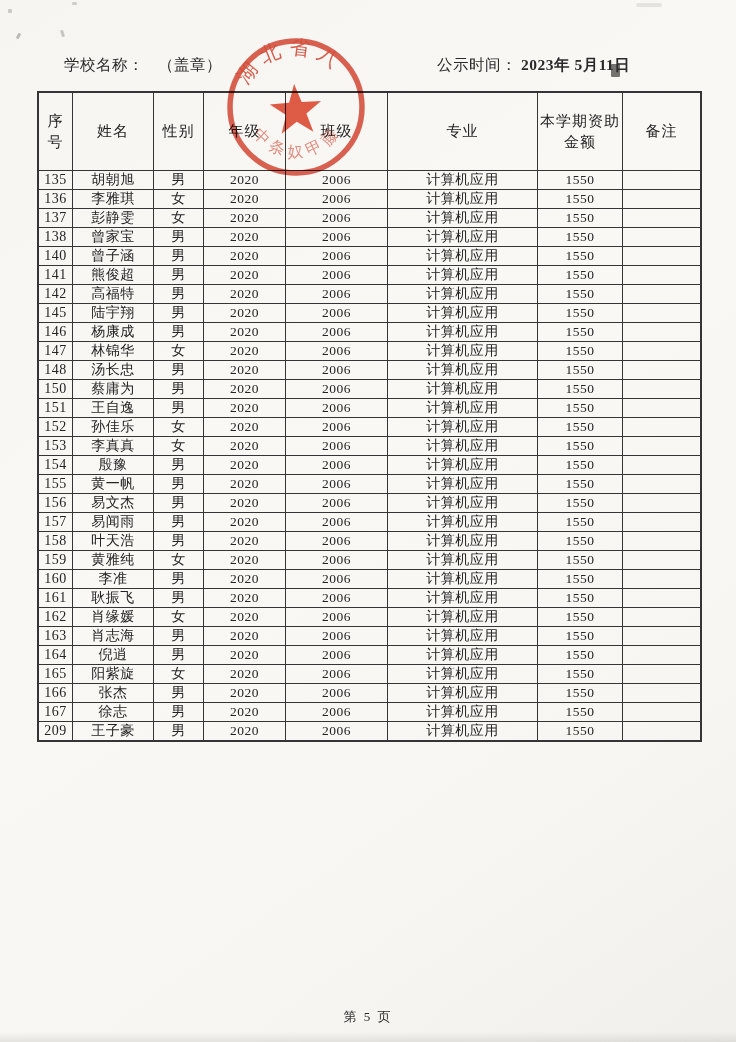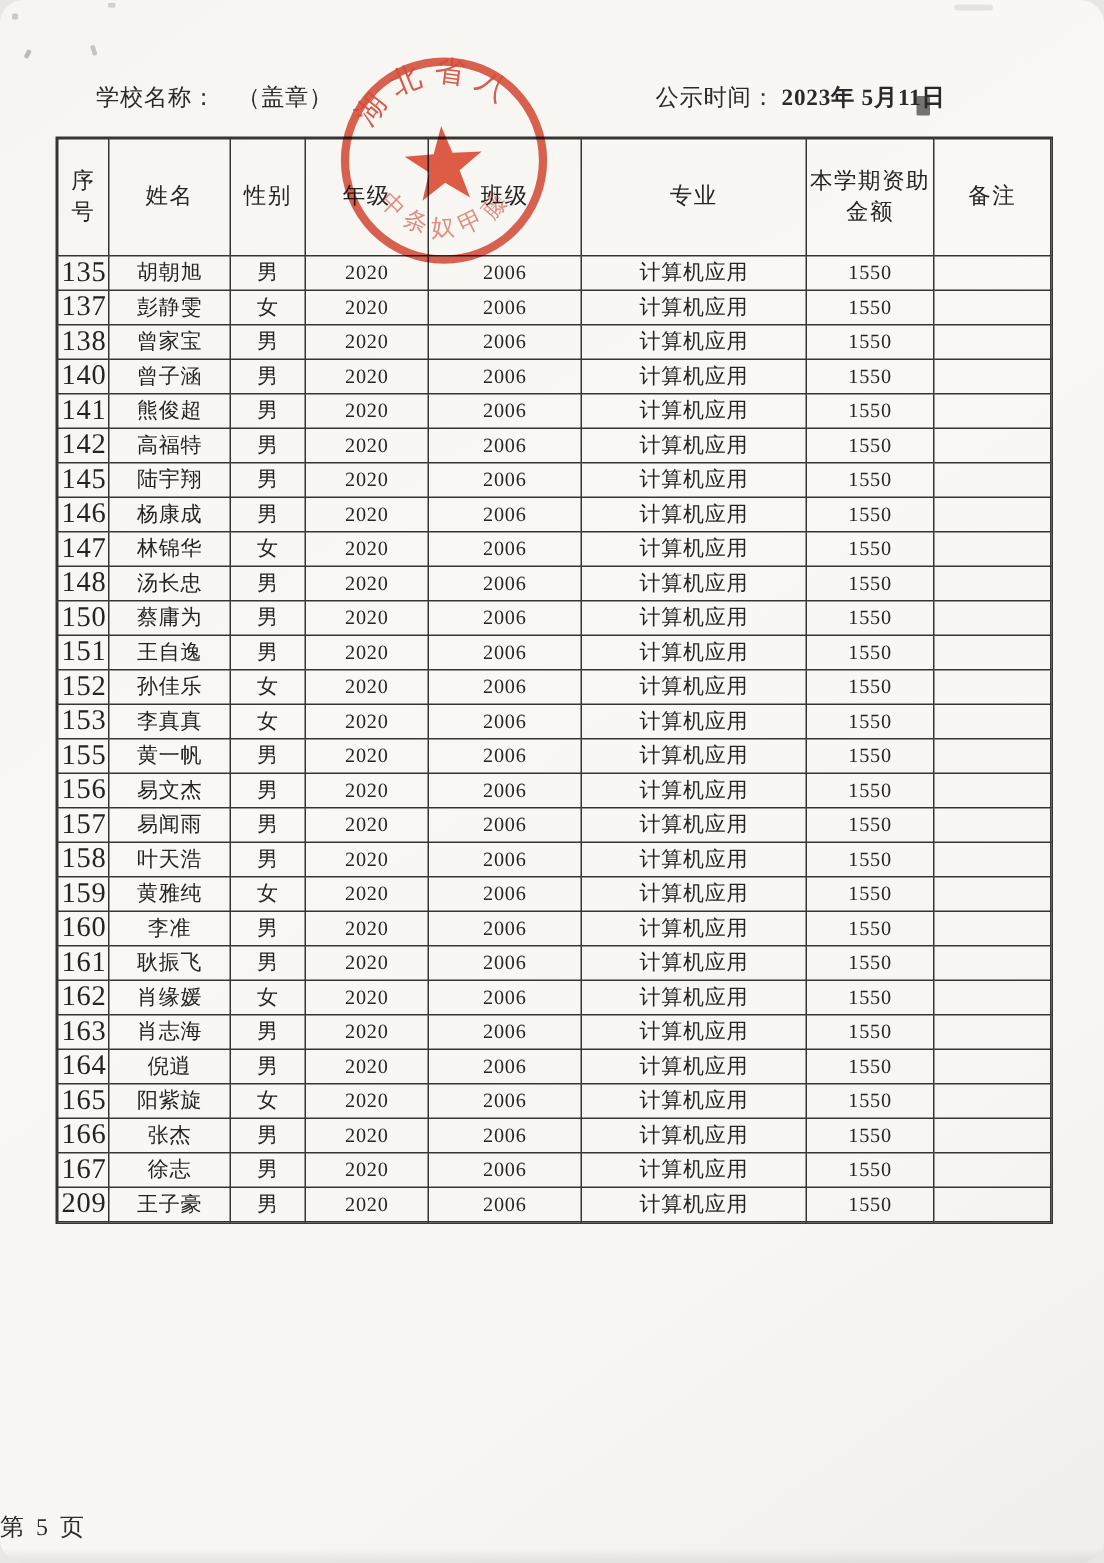--- a/index.html
+++ b/index.html
@@ -5,21 +5,20 @@
   html,body{margin:0;padding:0;}
   body{
     width:736px;height:1042px;
     font-family:"Liberation Serif","DejaVu Serif",serif;
     color:#262626;
     background:#e9e7e4;
   }
   .paper{
     position:relative;width:736px;height:1042px;overflow:hidden;
     background:linear-gradient(145deg,#f6f5f2 0%,#f9f8f5 40%,#f7f6f3 75%,#f1efec 100%);
-    border-radius:16px;
   }
   
   .speck{position:absolute;background:#8a8a88;border-radius:1px;}
   .sp1{left:17px;top:33px;width:3px;height:6px;transform:rotate(28deg);opacity:.55;}
   .sp2{left:61px;top:30px;width:3px;height:7px;transform:rotate(-18deg);opacity:.45;}
   .sp3{left:72px;top:2px;width:5px;height:3px;opacity:.35;}
   .sp4{left:611px;top:64px;width:9px;height:13px;opacity:.78;background:#4d4d4c;}
   .sp5{left:636px;top:3px;width:26px;height:4px;opacity:.18;border-radius:2px;}
   .sp6{left:8px;top:9px;width:4px;height:4px;opacity:.4;}
   .edge-shadow{position:absolute;left:0;bottom:0;width:100%;height:10px;
@@ -41,31 +40,31 @@
   }
   .roster th,.roster td{
     border:1.5px solid #353535;
     text-align:center;vertical-align:middle;
     padding:0 2px;overflow:hidden;
     background:transparent;
   }
   .roster th{font-size:15px;font-weight:normal;line-height:1.35;letter-spacing:1px;}
   .roster thead tr{height:78px;}
   .roster td{letter-spacing:.5px;}
-  .col-no{font-size:19px;font-family:"Liberation Serif","DejaVu Serif",serif;}
+  .col-no{font-size:14px;font-family:"Liberation Serif","DejaVu Serif",serif;}
   .col-grade,.col-class,.col-amount{font-size:13.5px;}
   .roster{outline:1px solid #353535;}
 
   
   .stamp{position:absolute;left:220px;top:31px;width:152px;height:152px;
     mix-blend-mode:multiply;opacity:.93;pointer-events:none;z-index:5;}
 
   
-  .doc-footer{position:absolute;left:0;top:1008px;width:736px;
-    font-size:16px;letter-spacing:2px;color:#2e2e2e;}
+  .doc-footer{position:absolute;left:0;top:1008px;width:736px;text-align:center;
+    font-size:13px;letter-spacing:2px;color:#2e2e2e;}
 </style>
 </head>
 <body>
 
 <div class="paper">
 
   <div class="speck sp1"></div>
   <div class="speck sp2"></div>
   <div class="speck sp3"></div>
   <div class="speck sp4"></div>
@@ -109,20 +108,30 @@
           <td class="col-no">135</td>
           <td class="col-name">胡朝旭</td>
           <td class="col-gender">男</td>
           <td class="col-grade">2020</td>
           <td class="col-class">2006</td>
           <td class="col-major">计算机应用</td>
           <td class="col-amount">1550</td>
           <td class="col-note"></td>
         </tr>
         <tr>
+          <td class="col-no">136</td>
+          <td class="col-name">李雅琪</td>
+          <td class="col-gender">女</td>
+          <td class="col-grade">2020</td>
+          <td class="col-class">2006</td>
+          <td class="col-major">计算机应用</td>
+          <td class="col-amount">1550</td>
+          <td class="col-note"></td>
+        </tr>
+        <tr>
           <td class="col-no">137</td>
           <td class="col-name">彭静雯</td>
           <td class="col-gender">女</td>
           <td class="col-grade">2020</td>
           <td class="col-class">2006</td>
           <td class="col-major">计算机应用</td>
           <td class="col-amount">1550</td>
           <td class="col-note"></td>
         </tr>
         <tr>
@@ -232,20 +241,30 @@
           <td class="col-grade">2020</td>
           <td class="col-class">2006</td>
           <td class="col-major">计算机应用</td>
           <td class="col-amount">1550</td>
           <td class="col-note"></td>
         </tr>
         <tr>
           <td class="col-no">153</td>
           <td class="col-name">李真真</td>
           <td class="col-gender">女</td>
+          <td class="col-grade">2020</td>
+          <td class="col-class">2006</td>
+          <td class="col-major">计算机应用</td>
+          <td class="col-amount">1550</td>
+          <td class="col-note"></td>
+        </tr>
+        <tr>
+          <td class="col-no">154</td>
+          <td class="col-name">殷豫</td>
+          <td class="col-gender">男</td>
           <td class="col-grade">2020</td>
           <td class="col-class">2006</td>
           <td class="col-major">计算机应用</td>
           <td class="col-amount">1550</td>
           <td class="col-note"></td>
         </tr>
         <tr>
           <td class="col-no">155</td>
           <td class="col-name">黄一帆</td>
           <td class="col-gender">男</td>

